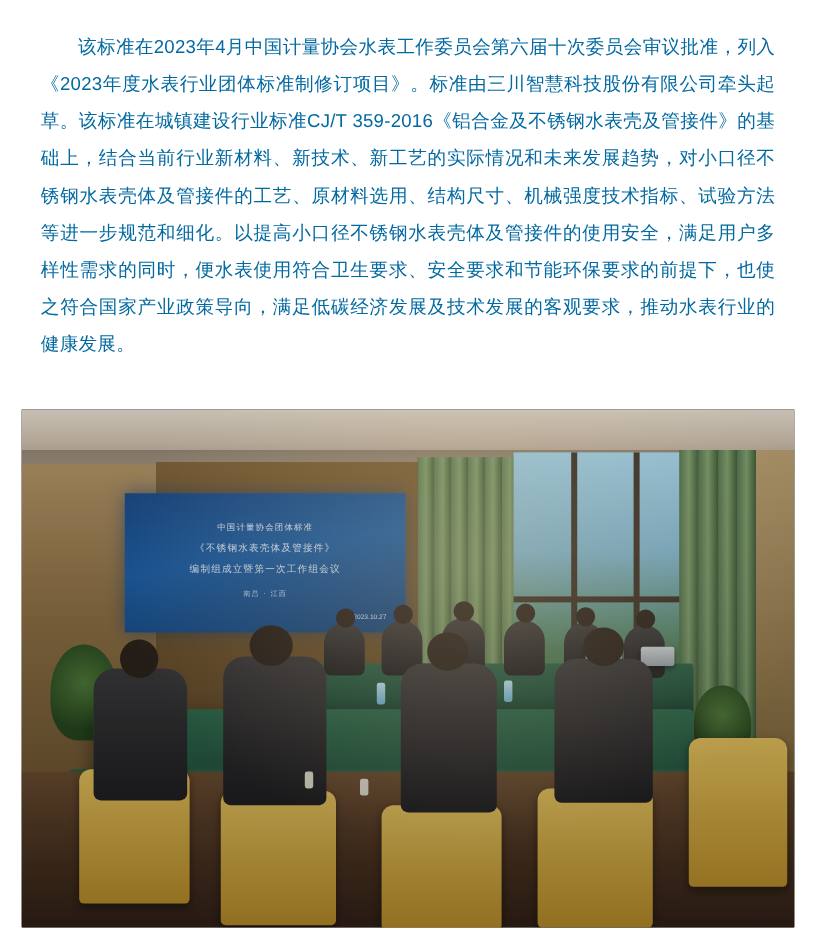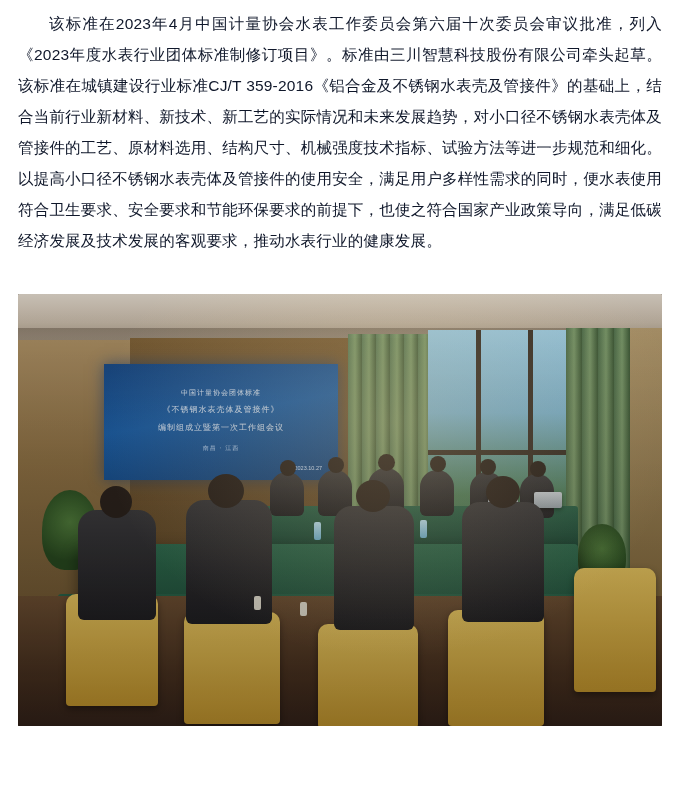--- a/index.html
+++ b/index.html
@@ -17,24 +17,24 @@
   .page {
     position: relative;
     width: 680px;
     height: 791px;
     background: #ffffff;
   }
   .article-body {
     padding: 8px 18px 0 18px;
   }
   .paragraph {
-    margin: 0;
+    margin: 16px;
     font-size: 15.5px;
     line-height: 31px;
-    color: #0f172a;
+    color: #0369a1;
     text-align: justify;
     text-justify: inter-ideograph;
     text-indent: 2em;
     letter-spacing: 0.2px;
   }
   .figure-wrap {
     margin: 38px 18px 0 18px;
   }
   .photo {
     position: relative;

